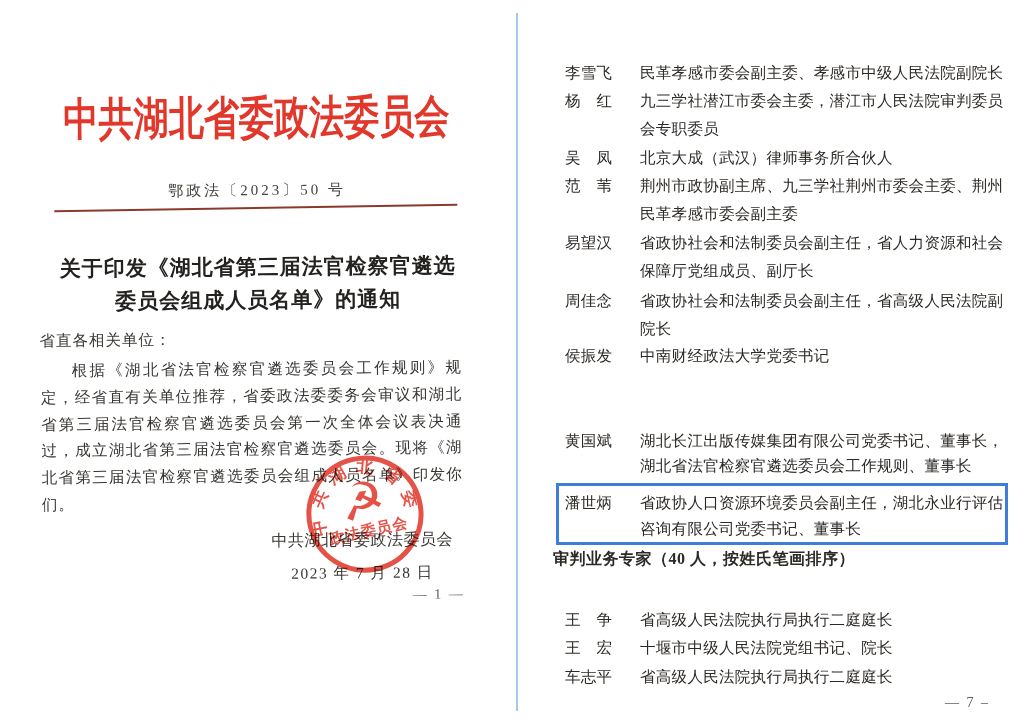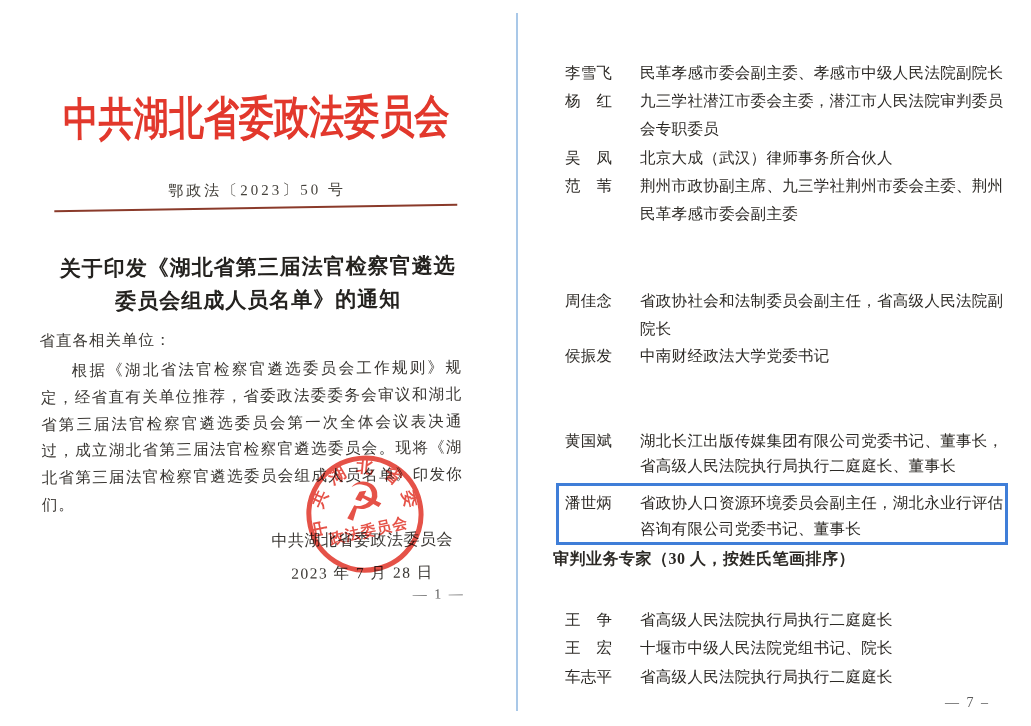--- a/index.html
+++ b/index.html
@@ -90,29 +90,31 @@
   <div class="page-right">
 
     <div class="highlight-box"></div>
 
     <div class="r-line" style="top:47px"><span class="r-name">李雪飞</span><span class="r-text">民革孝感市委会副主委、孝感市中级人民法院副院长</span></div>
     <div class="r-line" style="top:75px"><span class="r-name">杨　红</span><span class="r-text">九三学社潜江市委会主委，潜江市人民法院审判委员</span></div>
     <div class="r-line" style="top:103px"><span class="r-name"></span><span class="r-text">会专职委员</span></div>
     <div class="r-line" style="top:132px"><span class="r-name">吴　凤</span><span class="r-text">北京大成（武汉）律师事务所合伙人</span></div>
     <div class="r-line" style="top:160px"><span class="r-name">范　苇</span><span class="r-text">荆州市政协副主席、九三学社荆州市委会主委、荆州</span></div>
     <div class="r-line" style="top:188px"><span class="r-name"></span><span class="r-text">民革孝感市委会副主委</span></div>
+    <div class="r-line" style="top:217px"><span class="r-name">易望汉</span><span class="r-text">省政协社会和法制委员会副主任，省人力资源和社会</span></div>
+    <div class="r-line" style="top:245px"><span class="r-name"></span><span class="r-text">保障厅党组成员、副厅长</span></div>
     <div class="r-line" style="top:275px"><span class="r-name">周佳念</span><span class="r-text">省政协社会和法制委员会副主任，省高级人民法院副</span></div>
     <div class="r-line" style="top:303px"><span class="r-name"></span><span class="r-text">院长</span></div>
     <div class="r-line" style="top:330px"><span class="r-name">侯振发</span><span class="r-text">中南财经政法大学党委书记</span></div>
     <div class="r-line" style="top:415px"><span class="r-name">黄国斌</span><span class="r-text">湖北长江出版传媒集团有限公司党委书记、董事长，</span></div>
-    <div class="r-line" style="top:440px"><span class="r-name"></span><span class="r-text">省高级人民法院执行局执行二庭庭长、董事长</span></div>
+    <div class="r-line" style="top:440px"><span class="r-name"></span><span class="r-text">湖北省法官检察官遴选委员会工作规则、董事长</span></div>
     <div class="r-line" style="top:477px"><span class="r-name">潘世炳</span><span class="r-text">省政协人口资源环境委员会副主任，湖北永业行评估</span></div>
     <div class="r-line" style="top:503px"><span class="r-name"></span><span class="r-text">咨询有限公司党委书记、董事长</span></div>
 
-    <div class="section-heading" style="top:533px">审判业务专家（30 人，按姓氏笔画排序）</div>
+    <div class="section-heading" style="top:533px">审判业务专家（40 人，按姓氏笔画排序）</div>
 
     <div class="r-line" style="top:594px"><span class="r-name">王　争</span><span class="r-text">省高级人民法院执行局执行二庭庭长</span></div>
     <div class="r-line" style="top:622px"><span class="r-name">王　宏</span><span class="r-text">十堰市中级人民法院党组书记、院长</span></div>
     <div class="r-line" style="top:651px"><span class="r-name">车志平</span><span class="r-text">省高级人民法院执行局执行二庭庭长</span></div>
 
     <div class="page-num-right">— 7 –</div>
   </div>
 
 </div>
 

